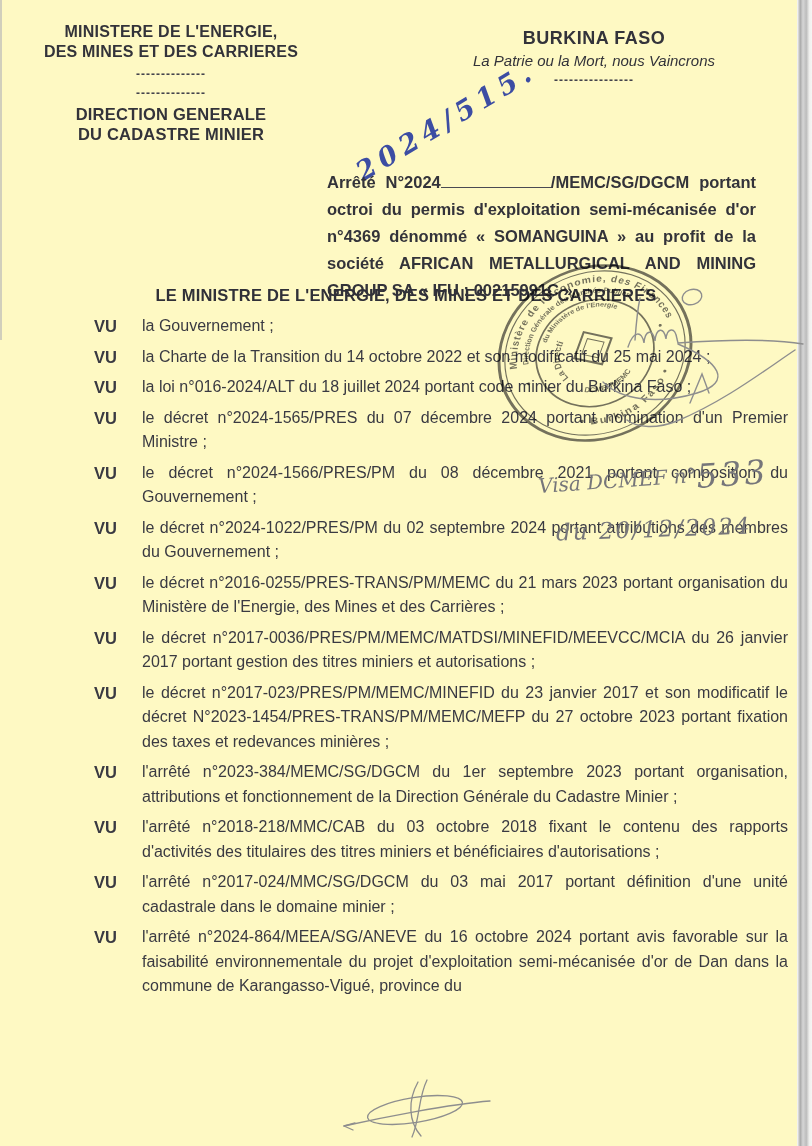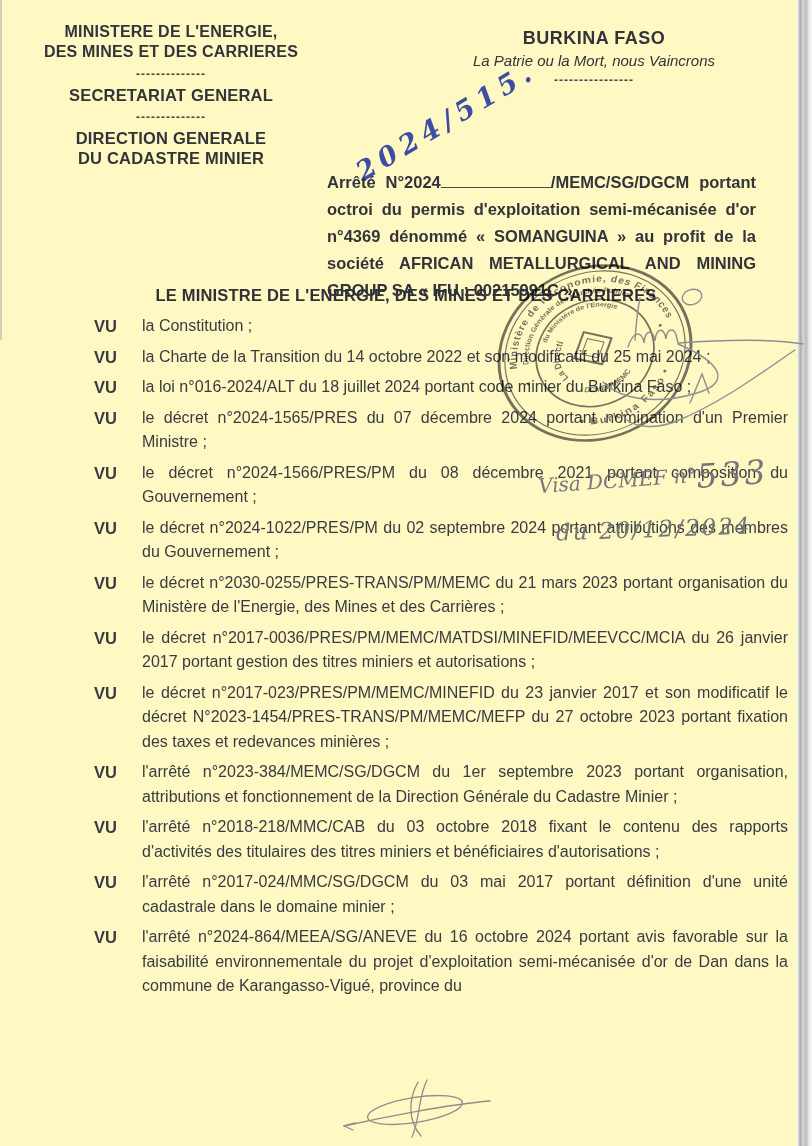--- a/index.html
+++ b/index.html
@@ -59,42 +59,41 @@
 
 <div class="page">
 
   <div class="edge-right"></div>
   <div class="edge-left"></div>
 
   <div class="hdr-left">
     <div class="h1">MINISTERE DE L'ENERGIE,</div>
     <div class="h1">DES MINES ET DES CARRIERES</div>
     <div class="sep">--------------</div>
-    <div class="h2">SECRETARIAT GENERAL</div>
     <div class="sep">--------------</div>
     <div class="h2">DIRECTION GENERALE</div>
     <div class="h2">DU CADASTRE MINIER</div>
   </div>
 
   <div class="hdr-right">
     <div class="country">BURKINA FASO</div>
     <div class="motto">La Patrie ou la Mort, nous Vaincrons</div>
     <div class="sep">----------------</div>
   </div>
 
   <div class="hw-ref">2024/515.</div>
 
   <div class="subject"><span>Arrêté N°2024</span><span class="blank"></span><span>/MEMC/SG/DGCM portant octroi du permis d'exploitation semi-mécanisée d'or n°4369 dénommé « SOMANGUINA » au profit de la société AFRICAN METALLURGICAL AND MINING GROUP SA « IFU : 00215991C »</span></div>
 
   <div class="doc-title">LE MINISTRE DE L'ENERGIE, DES MINES ET DES CARRIERES</div>
 
   <div class="visas">
     <div class="visa-item">
       <div class="visa-label">VU</div>
-      <div class="visa-text">la Constitution ;</div>
+      <div class="visa-text">la Gouvernement ;</div>
     </div>
 
     <div class="visa-item">
       <div class="visa-label">VU</div>
       <div class="visa-text">la Charte de la Transition du 14 octobre 2022 et son modificatif du 25 mai 2024 ;</div>
     </div>
 
     <div class="visa-item">
       <div class="visa-label">VU</div>
       <div class="visa-text">la loi n°016-2024/ALT du 18 juillet 2024 portant code minier du Burkina Faso ;</div>
@@ -110,21 +109,21 @@
       <div class="visa-text">le décret n°2024-1566/PRES/PM du 08 décembre 2021 portant composition du Gouvernement ;</div>
     </div>
 
     <div class="visa-item">
       <div class="visa-label">VU</div>
       <div class="visa-text">le décret n°2024-1022/PRES/PM du 02 septembre 2024 portant attributions des membres du Gouvernement ;</div>
     </div>
 
     <div class="visa-item">
       <div class="visa-label">VU</div>
-      <div class="visa-text">le décret n°2030-0255/PRES-TRANS/PM/MEMC du 21 mars 2023 portant organisation du Ministère de l'Energie, des Mines et des Carrières ;</div>
+      <div class="visa-text">le décret n°2016-0255/PRES-TRANS/PM/MEMC du 21 mars 2023 portant organisation du Ministère de l'Energie, des Mines et des Carrières ;</div>
     </div>
 
     <div class="visa-item">
       <div class="visa-label">VU</div>
       <div class="visa-text">le décret n°2017-0036/PRES/PM/MEMC/MATDSI/MINEFID/MEEVCC/MCIA du 26 janvier 2017 portant gestion des titres miniers et autorisations ;</div>
     </div>
 
     <div class="visa-item">
       <div class="visa-label">VU</div>
       <div class="visa-text">le décret n°2017-023/PRES/PM/MEMC/MINEFID du 23 janvier 2017 et son modificatif le décret N°2023-1454/PRES-TRANS/PM/MEMC/MEFP du 27 octobre 2023 portant fixation des taxes et redevances minières ;</div>

